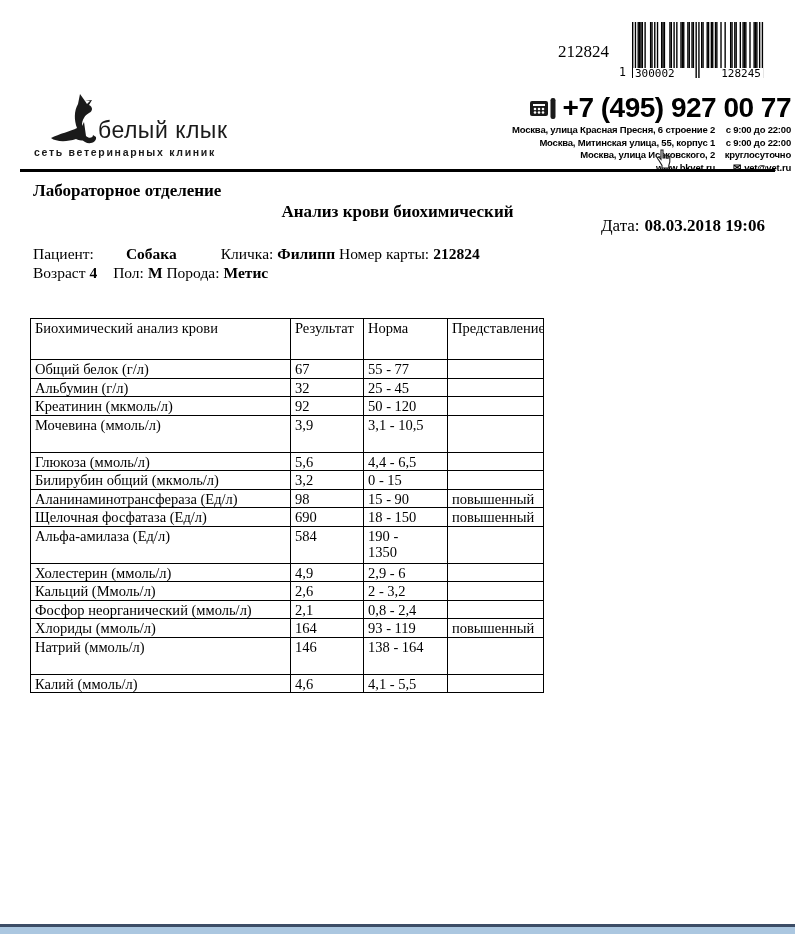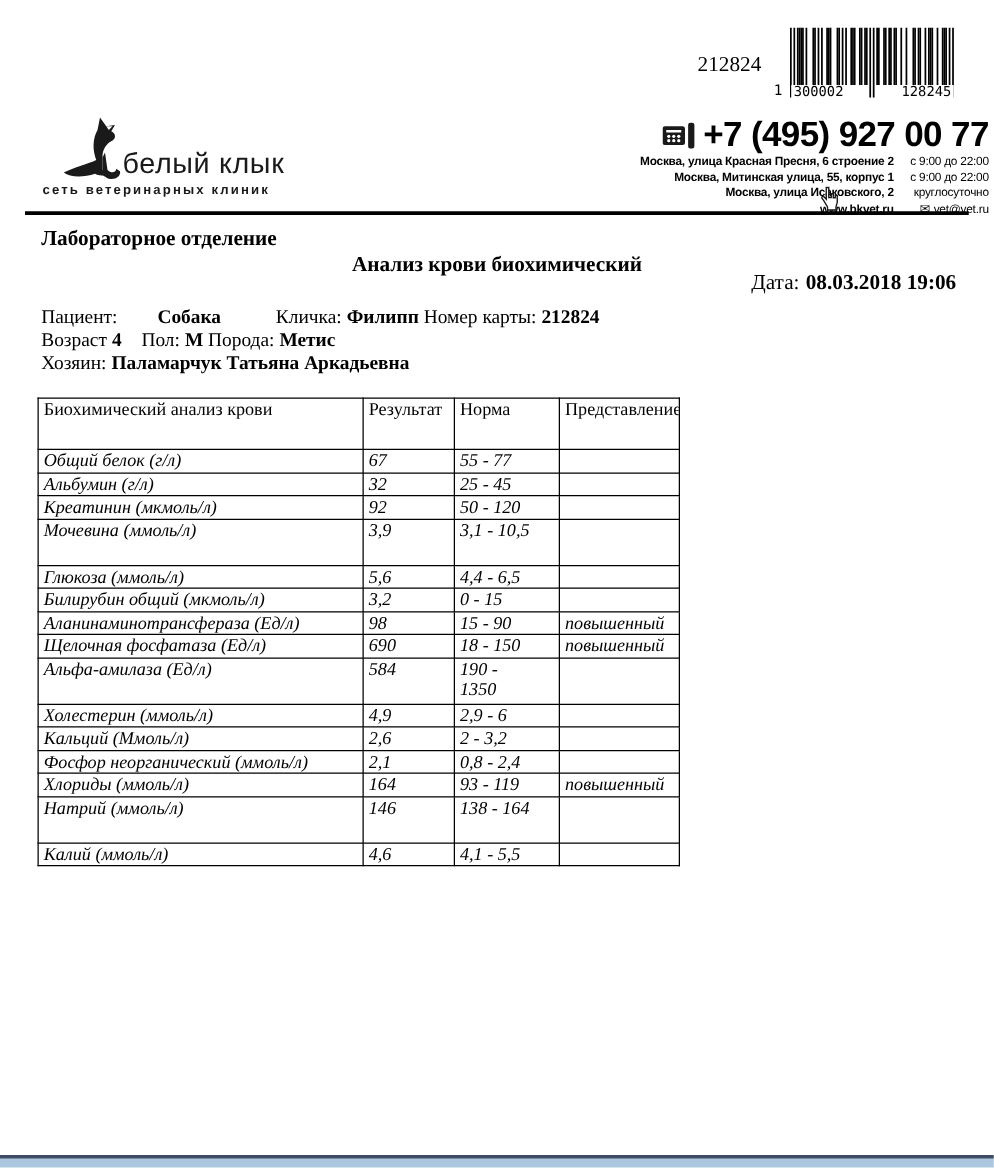--- a/index.html
+++ b/index.html
@@ -50,21 +50,21 @@
 
   
   .contact {
     position: absolute; top: 92px; right: 4px; width: 320px;
     font-family: "Liberation Sans", sans-serif; text-align: right;
   }
   .phone-row { display: flex; justify-content: flex-end; align-items: center; gap: 7px; }
   .phone-number { font-size: 28px; font-weight: bold; letter-spacing: -0.5px; white-space: nowrap; }
   .addr-row { display: flex; align-items: baseline; margin-top: 0px; }
   .addr-col { flex: 1; text-align: right; font-size: 9.5px; font-weight: bold; line-height: 12.5px; letter-spacing: -0.2px; }
-  .hours-col { width: 76px; text-align: right; font-size: 9.5px; font-weight: normal; line-height: 12.5px; letter-spacing: -0.2px; }
+  .hours-col { width: 76px; text-align: right; font-size: 9.5px; font-weight: bold; line-height: 12.5px; letter-spacing: -0.2px; }
   .link-row .addr-col, .link-row .hours-col { display: inline-flex; justify-content: flex-end; align-items: center; gap: 3px; }
   .mail-icon { font-size: 10px; line-height: 10px; }
 
   .cursor-icon { position: absolute; left: 656px; top: 149px; z-index: 5; }
 
   
   .header-rule {
     position: absolute; top: 169px; left: 20px; right: 20px;
     height: 2.5px; background: #000;
   }
@@ -85,21 +85,21 @@
   
   .results { position: absolute; left: 30px; top: 318px; }
   table { border-collapse: collapse; table-layout: fixed; width: 513px; }
   th, td {
     border: 1.5px solid #000;
     font-size: 14.5px; font-weight: normal; text-align: left;
     vertical-align: top; padding: 1px 4px 0 4px; line-height: 16.5px;
     overflow: hidden;
   }
   th { height: 41px; }
-  td { height: 18px; font-style: italic; }
+  td { height: 18px; }
   tr.tall td { height: 37px; }
   col.c-name { width: 260px; }
   col.c-result { width: 73px; }
   col.c-norm { width: 84px; }
   col.c-flag { width: 96px; }
   td.norm-cell { white-space: pre-line; }
 
   
   .bottom-bar { position: absolute; left: 0; right: 0; bottom: 0; height: 10px; }
   .bottom-bar .dark { height: 2.5px; background: #3d4d66; }
@@ -236,23 +236,20 @@
     <div>
       <span class="lbl" style="margin-right:0">Пациент:</span><span class="val gap-s">Собака</span>
       <span class="lbl gap-s">Кличка:</span><span class="val">Филипп</span>
       <span class="lbl">Номер карты:</span><span class="val">212824</span>
     </div>
     <div>
       <span class="lbl">Возраст</span><span class="val gap-m">4</span>
       <span class="lbl">Пол:</span><span class="val">М</span>
       <span class="lbl">Порода:</span><span class="val">Метис</span>
     </div>
-    <div>
-      <span class="lbl">Хозяин:</span><span class="val">Паламарчук Татьяна Аркадьевна</span>
-    </div>
   </div>
 
   <div class="results">
     <table>
       <colgroup>
           <col class="c-name">
           <col class="c-result">
           <col class="c-norm">
           <col class="c-flag">
         </colgroup>

